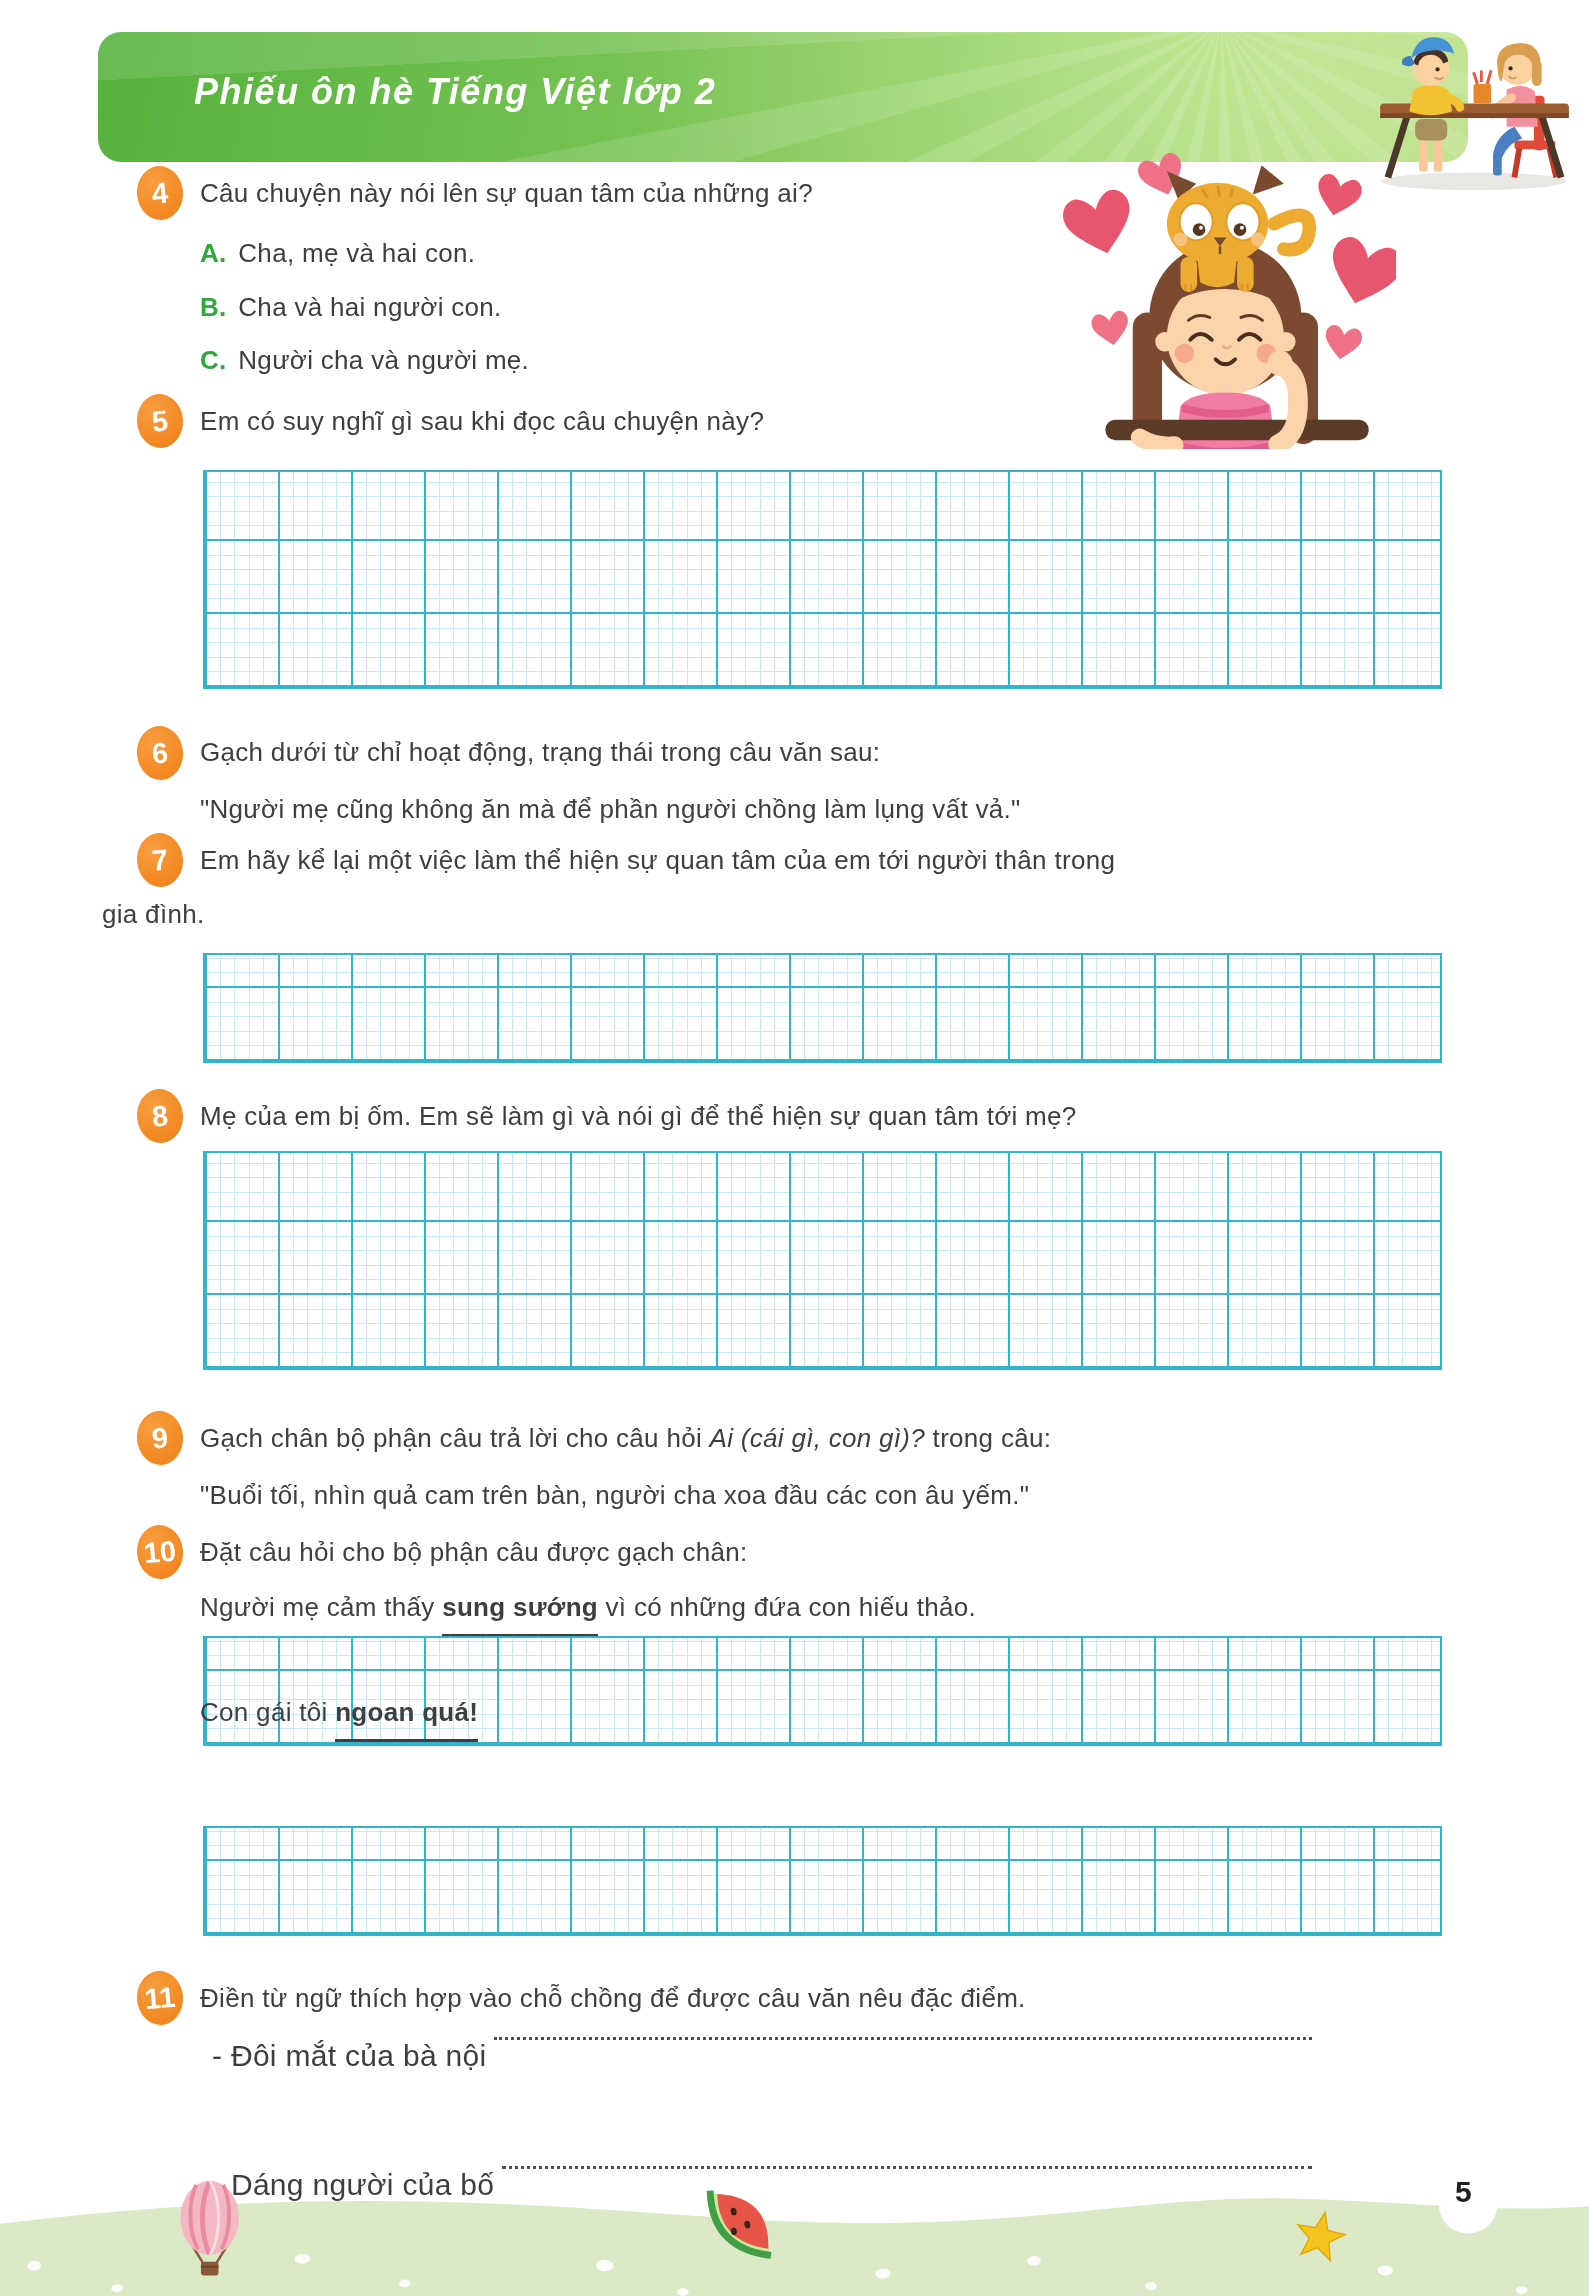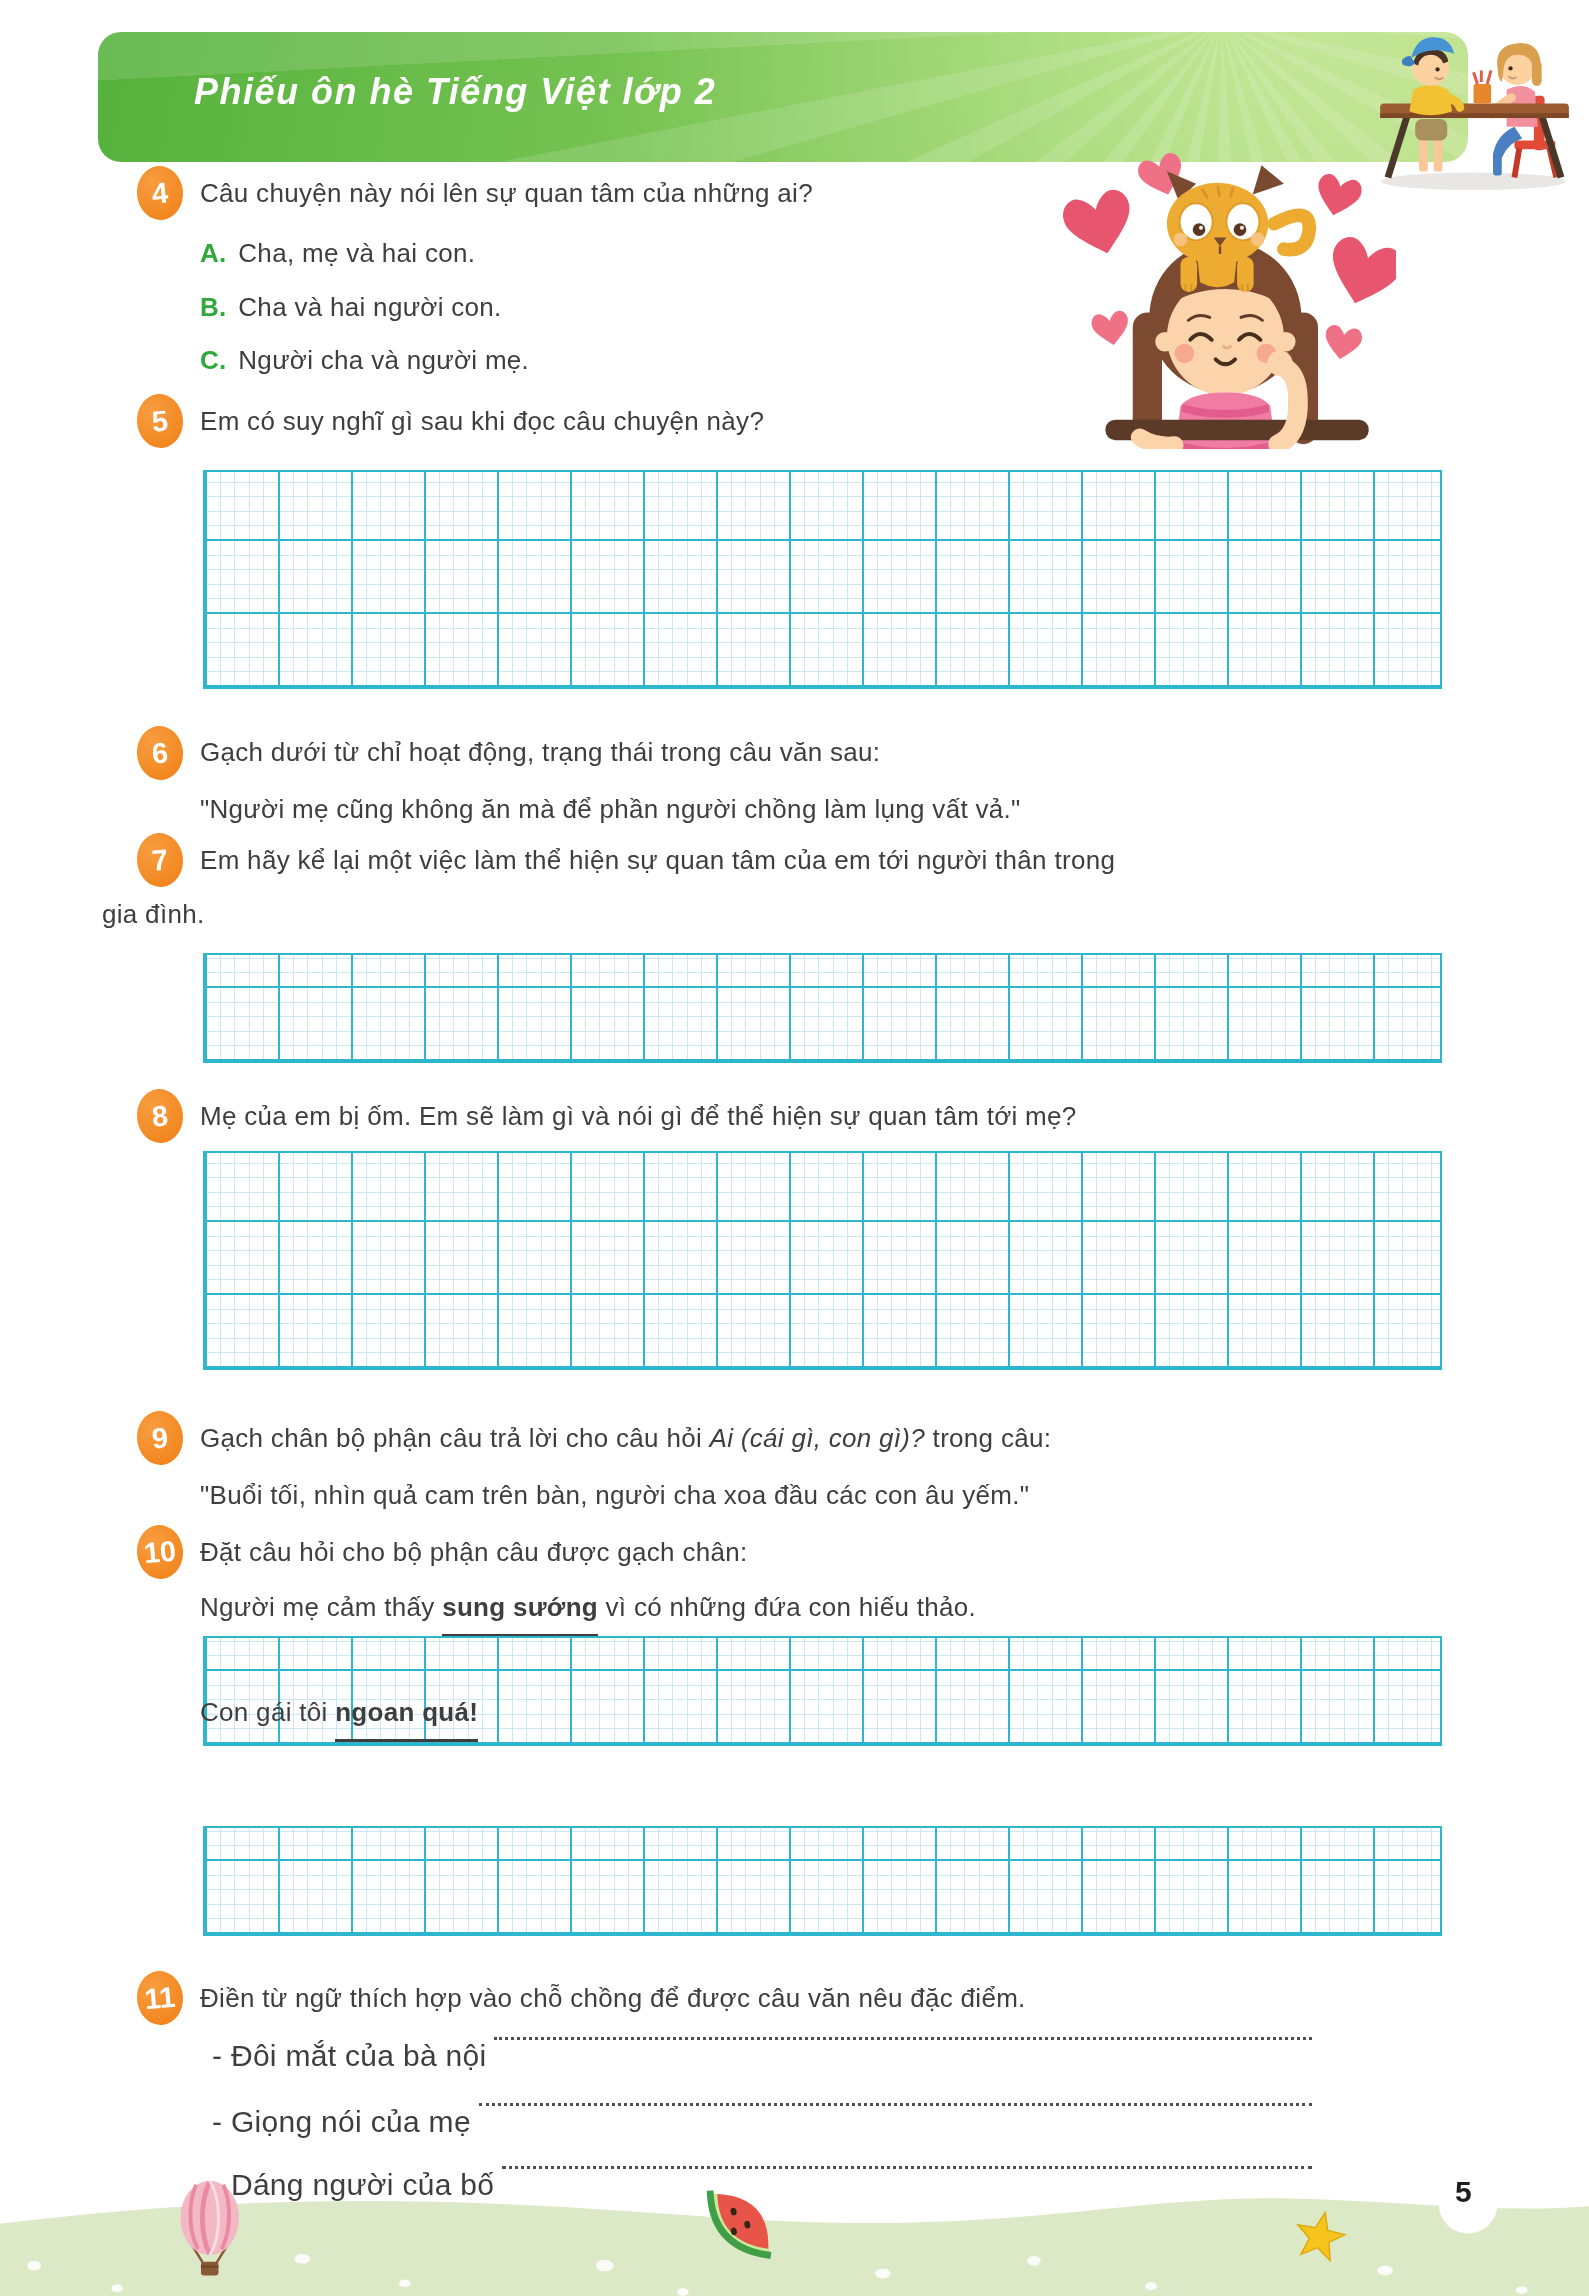--- a/index.html
+++ b/index.html
@@ -199,24 +199,20 @@
   </div>
   <div class="wgrid" style="top:1826px;height:110px;"></div>
 
   <div class="badge" style="left:137px;top:1971px;">11</div>
   <div class="qline" style="top:1979px;">Điền từ ngữ thích hợp vào chỗ chồng để được câu văn nêu đặc điểm.</div>
 
   <div class="fill-row" style="top:2036px;">
     <span class="lbl">- Đôi mắt của bà nội </span>
     <span class="dots"></span>
   </div>
-  <div class="fill-row" style="top:2102px;">
-    <span class="lbl">- Giọng nói của mẹ </span>
-    <span class="dots"></span>
-  </div>
   <div class="fill-row" style="top:2165px;">
     <span class="lbl">- Dáng người của bố </span>
     <span class="dots"></span>
   </div>
 
   <svg class="footer-svg" width="1590" height="124" viewBox="0 0 1630 127">
     <path d="M0,52 C180,30 340,24 520,32 C700,40 800,56 960,50 C1100,45 1200,24 1320,26 C1430,28 1540,42 1630,34 L1630,127 L0,127 Z" fill="#dbe9c6"></path>
     <circle cx="1505" cy="32" r="30" fill="#ffffff"></circle>
     <g fill="#ffffff" opacity="0.9">
       <ellipse cx="35" cy="95" rx="7" ry="5"></ellipse>

